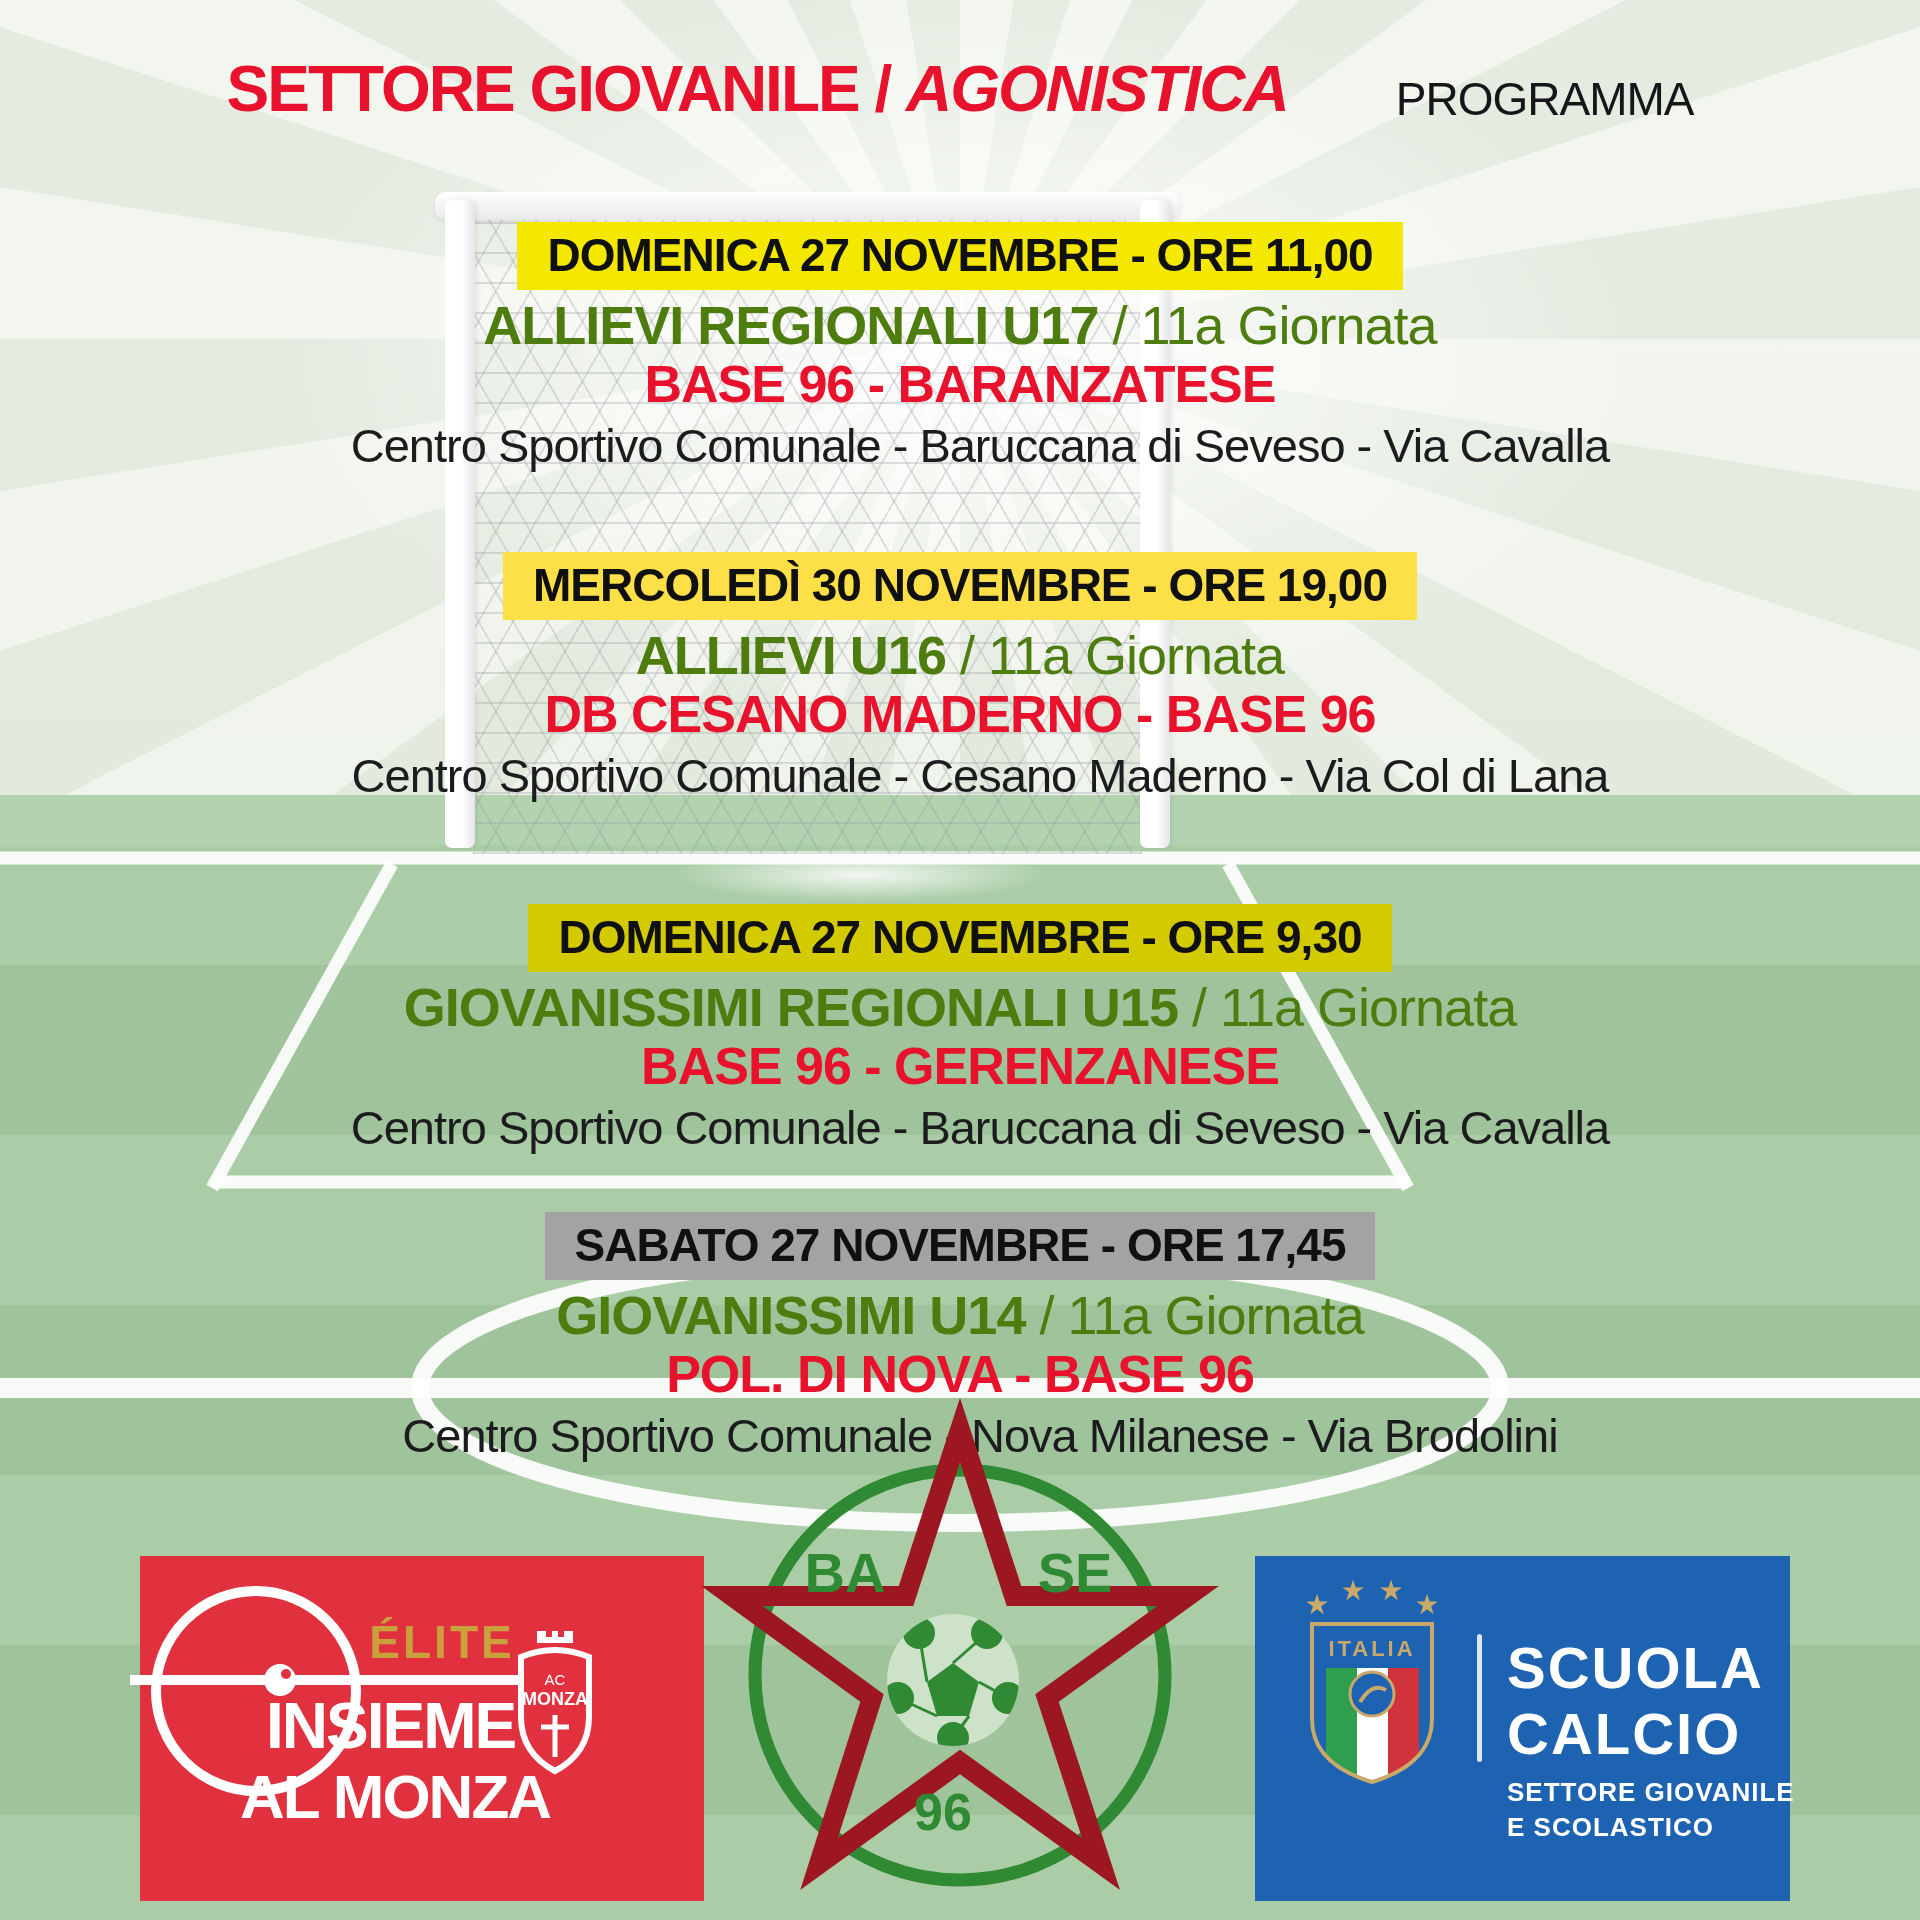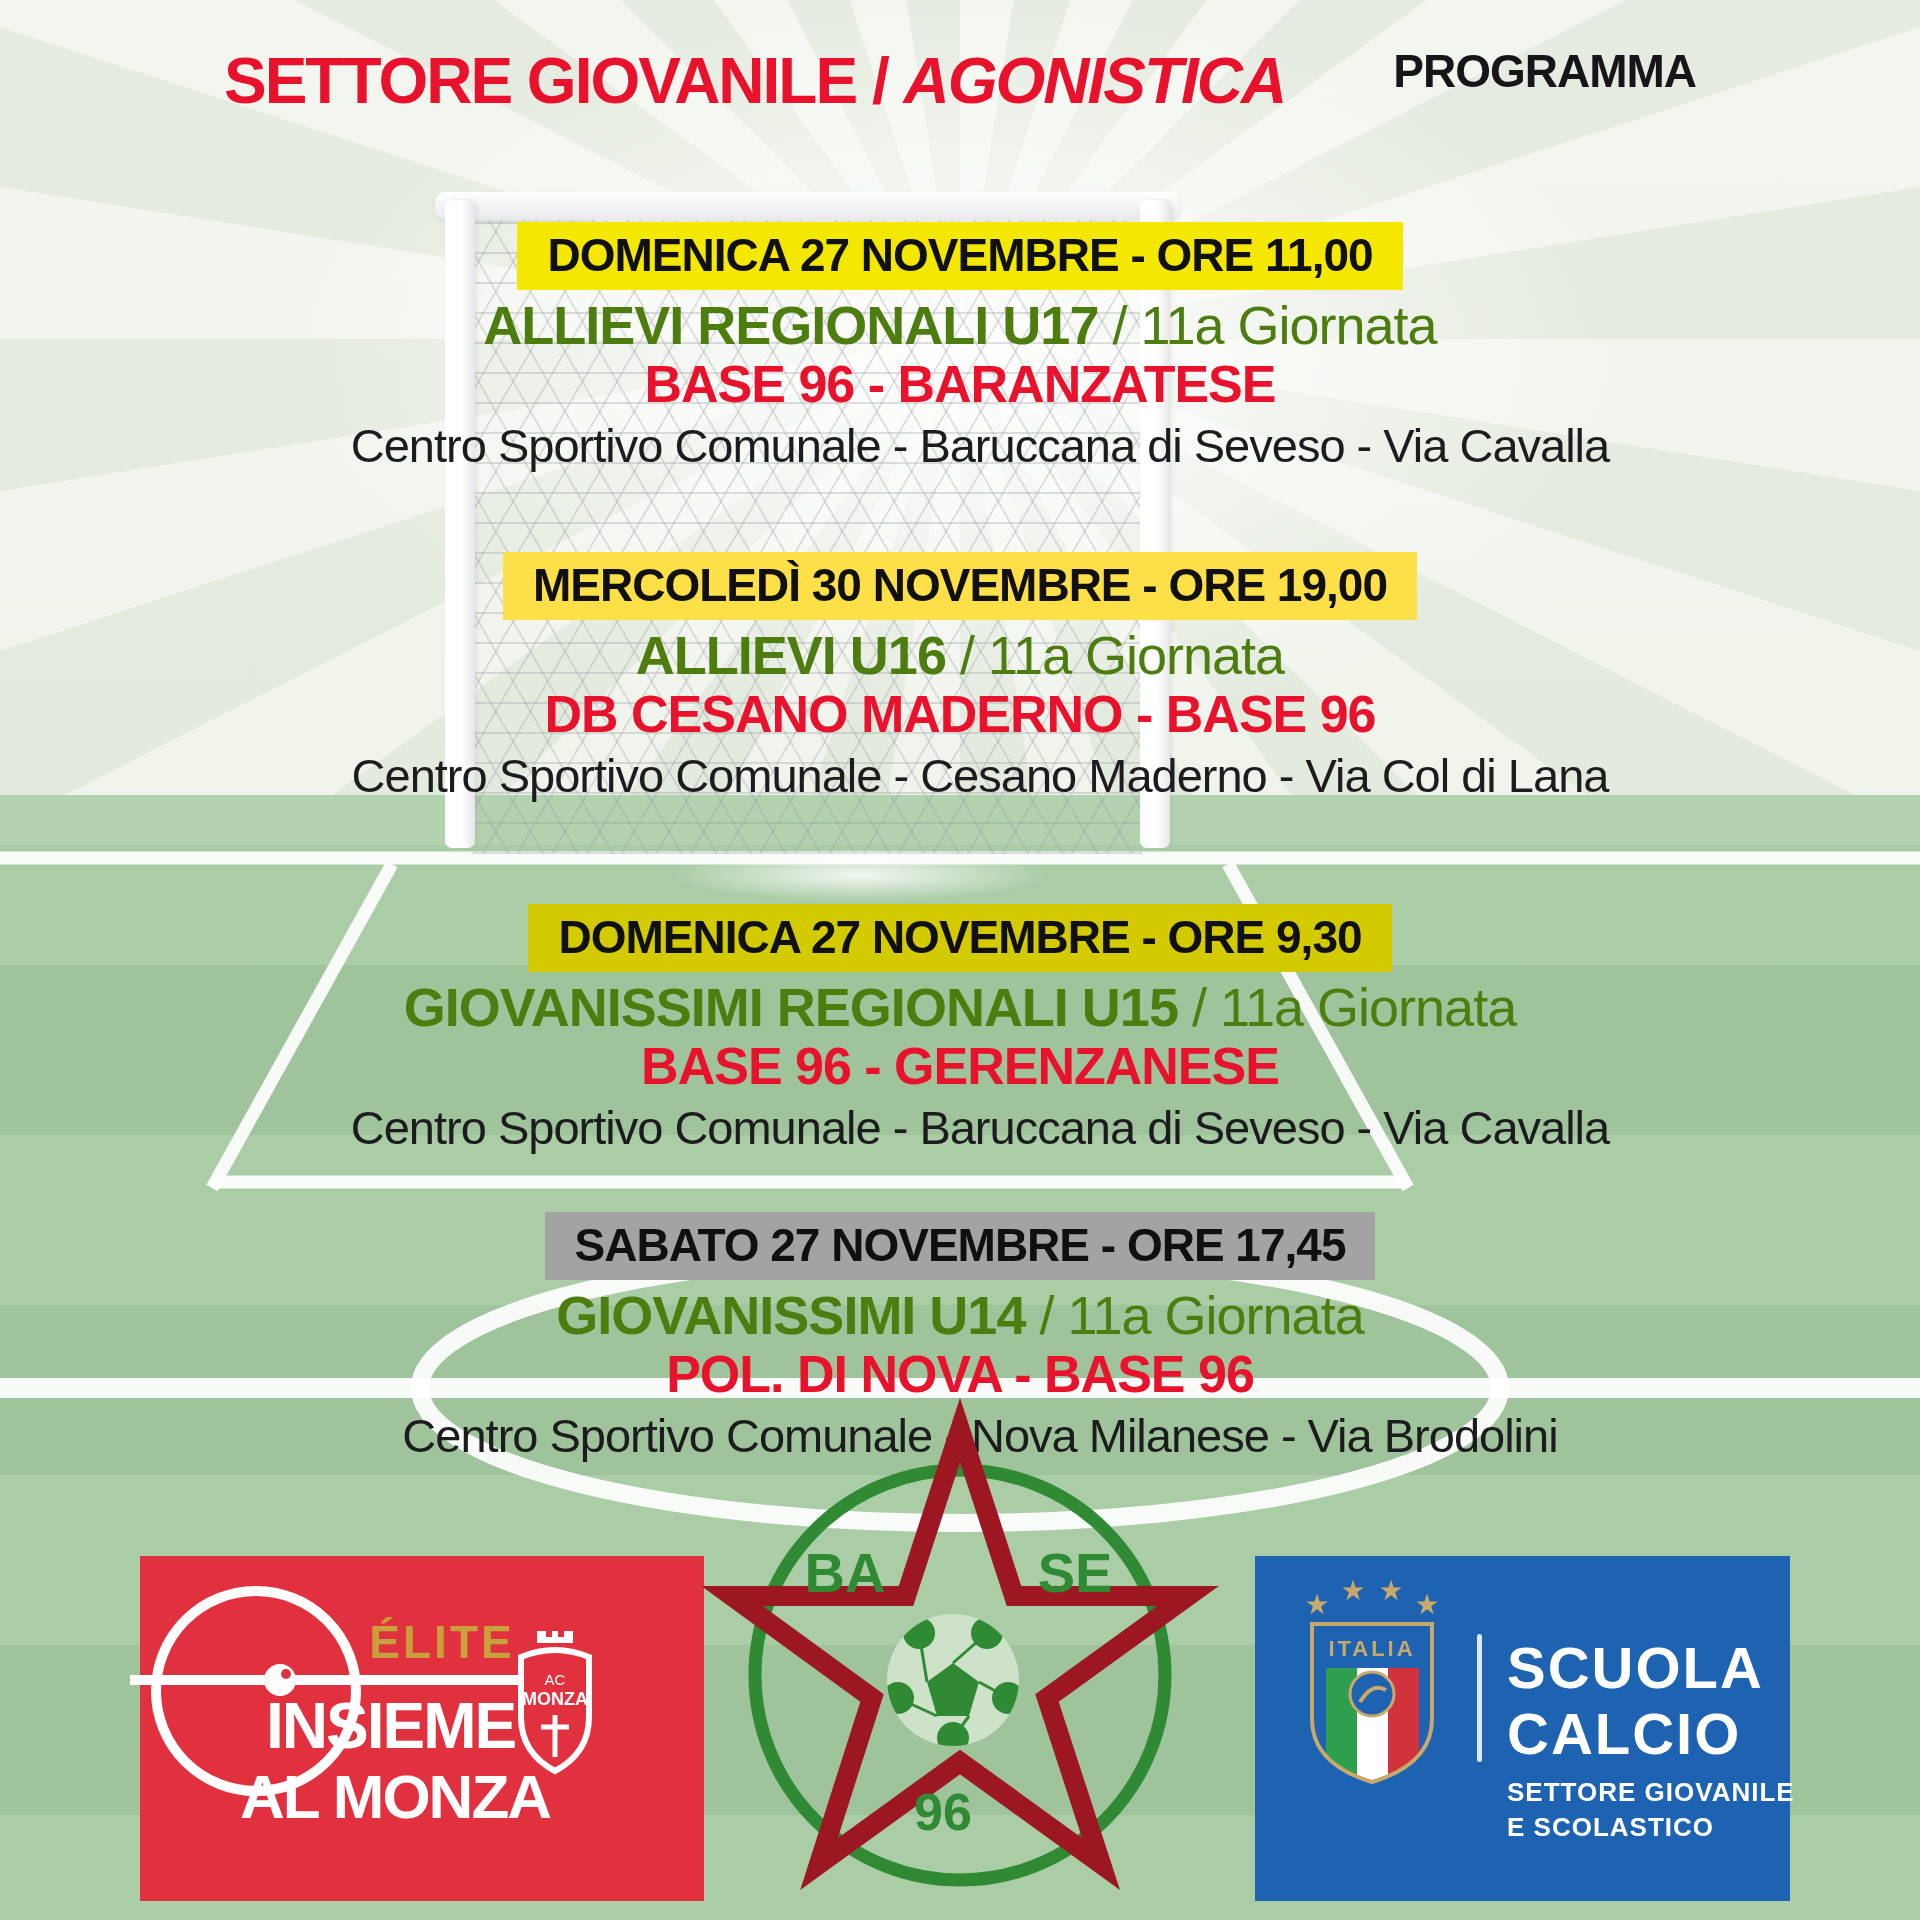--- a/index.html
+++ b/index.html
@@ -41,26 +41,26 @@
   }
   .post { position:absolute; top:8px; width:30px; height:648px; border-radius:7px;
     background:linear-gradient(90deg,#ffffff 55%,#e6e6ea); box-shadow:2px 0 4px rgba(80,90,80,.10); }
   .post.left { left:10px; } .post.right { right:10px; }
   .net-drape {
     position:absolute; left:600px; top:838px; width:520px; height:74px; z-index:1;
     background:radial-gradient(ellipse 50% 50% at 50% 50%, rgba(255,255,255,.85), rgba(255,255,255,0) 72%);
   }
   
   .title-row {
-    position:absolute; top:44px; left:0; width:100%; z-index:3;
-    display:flex; justify-content:center; align-items:flex-start; gap:108px; white-space:nowrap;
+    position:absolute; top:52px; left:0; width:100%; z-index:3;
+    display:flex; justify-content:center; align-items:flex-end; gap:108px; white-space:nowrap;
   }
   .title-red { font-size:64px; font-weight:700; letter-spacing:-2px; color:#e8122d; }
   .title-red .it { font-style:italic; }
-  .title-black { font-size:46px; font-weight:700; letter-spacing:-1px; color:#15151a; }
+  .title-black { font-size:46px; font-weight:400; letter-spacing:-1px; color:#15151a; }
   
   .match { position:absolute; left:0; width:100%; text-align:center; z-index:3; line-height:1; }
   .bar {
     display:inline-block; padding:10px 30px 12px; font-size:46px; font-weight:700;
     letter-spacing:-1px; color:#101010;
   }
   .cat { margin-top:8px; font-size:54px; color:#4d7c0f; letter-spacing:-1px; }
   .cat-main { font-weight:700; }
   .cat-round { font-weight:400; }
   .fixture { margin-top:6px; font-size:52px; font-weight:800; letter-spacing:-1px; color:#e8122d; }

